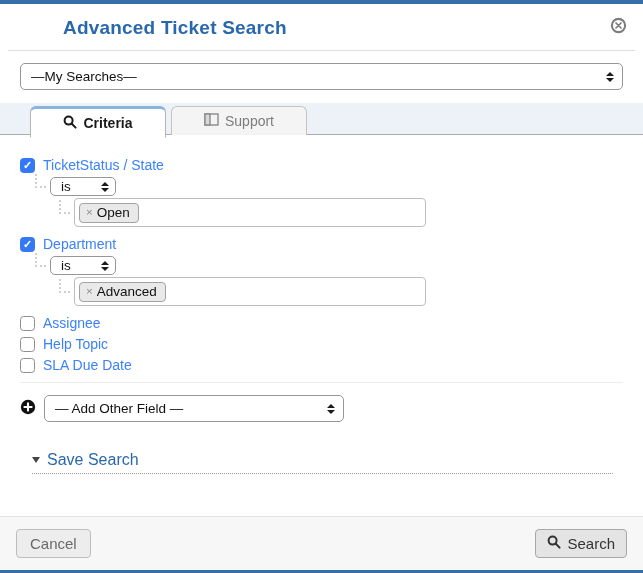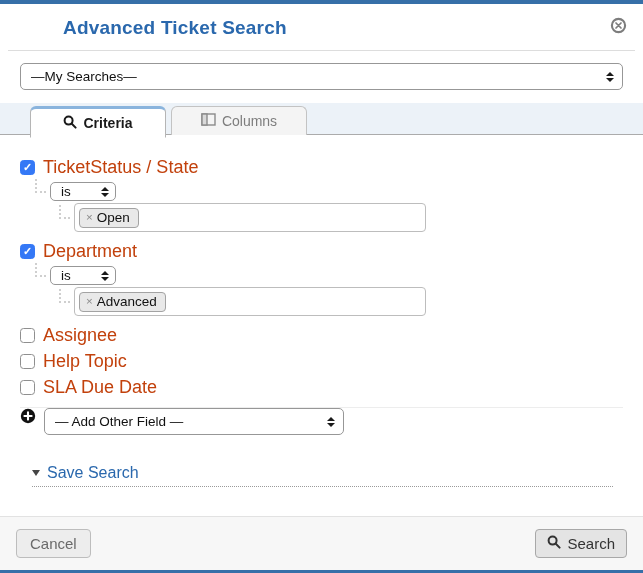--- a/index.html
+++ b/index.html
@@ -72,21 +72,21 @@
   .field-row { display:flex; align-items:center; margin:7px 0 4px 0; }
   .field-row.simple { margin:5px 0; }
   .cb {
     width:15px; height:15px; border:1px solid #8f8f8f; border-radius:3.5px;
     background:#fff; margin-right:8px; flex:0 0 auto;
     display:inline-flex; align-items:center; justify-content:center;
     cursor:pointer;
   }
   .cb.checked { background:#3478f6; border-color:#3478f6; }
   .cb.checked::after { content:"✓"; color:#fff; font-size:11px; font-weight:bold; line-height:1; }
-  .field-label { font-size:18px; color:#c2410c; }
+  .field-label { font-size:14px; color:#3b82f6; }
 
   .elbow {
     width:11px; height:14px;
     border-left:2px dotted #cfcfcf; border-bottom:2px dotted #cfcfcf;
     margin:-6px 4px 6px 0; flex:0 0 auto;
   }
   .op-row { display:flex; align-items:center; margin: 1px 0 1px 15px; }
   .op-select { width:66px; height:19px; padding:0 6px 0 10px; border-radius:5px; }
   .val-row { display:flex; align-items:center; margin: 2px 0 9px 39px; }
   .token-box {
@@ -95,21 +95,21 @@
     background:#fff; display:flex; align-items:center; padding:0 4px;
   }
   .pill {
     display:inline-flex; align-items:center;
     background:#e9e9e9; border:1px solid #a3a3a3; border-radius:4px;
     padding:1px 8px 2px 6px; font-size:13.5px; color:#111;
     cursor:default;
   }
   .pill .x { color:#8a8a8a; font-size:11.5px; margin-right:4px; cursor:pointer; }
 
-  .add-row { display:flex; margin-top:9px; border-top:1px solid #ededed; }
+  .add-row { display:flex; align-items:center; margin-top:9px; padding-top:12px; border-top:1px solid #ededed; }
   .add-select { width:300px; height:27px; margin-left:8px; }
 
   
   .save-section { margin: 27px 10px 0 12px; padding-bottom:4px; border-bottom:1px dotted #9a9a9a; }
   .save-toggle { display:inline-flex; align-items:center; gap:7px; cursor:pointer; }
   .tri-down { width:0; height:0; border-left:4.5px solid transparent; border-right:4.5px solid transparent; border-top:6px solid #454545; }
   .save-toggle-label { color:#2a68ad; font-size:16px; }
 
   .save-row { display:flex; align-items:center; margin: 9px 20px 0 20px; }
   .name-input {
@@ -181,21 +181,21 @@
       </span>
       <span>Criteria</span>
     </div>
     <div class="tab">
       <span>
         <svg width="15" height="13" viewBox="0 0 15 13">
           <rect x="1" y="1" width="13" height="11" fill="none" stroke="#8a8a8a" stroke-width="1.4"></rect>
           <rect x="1" y="1" width="5" height="11" fill="#d9d9d9" stroke="#8a8a8a" stroke-width="1.4"></rect>
         </svg>
       </span>
-      <span>Columns</span>
+      <span>Support</span>
     </div>
   </div>
 
   <div class="form">
 
     <div class="field-row">
       <span class="cb checked"></span>
       <span class="field-label">TicketStatus / State</span>
     </div>
     <div class="op-row">

